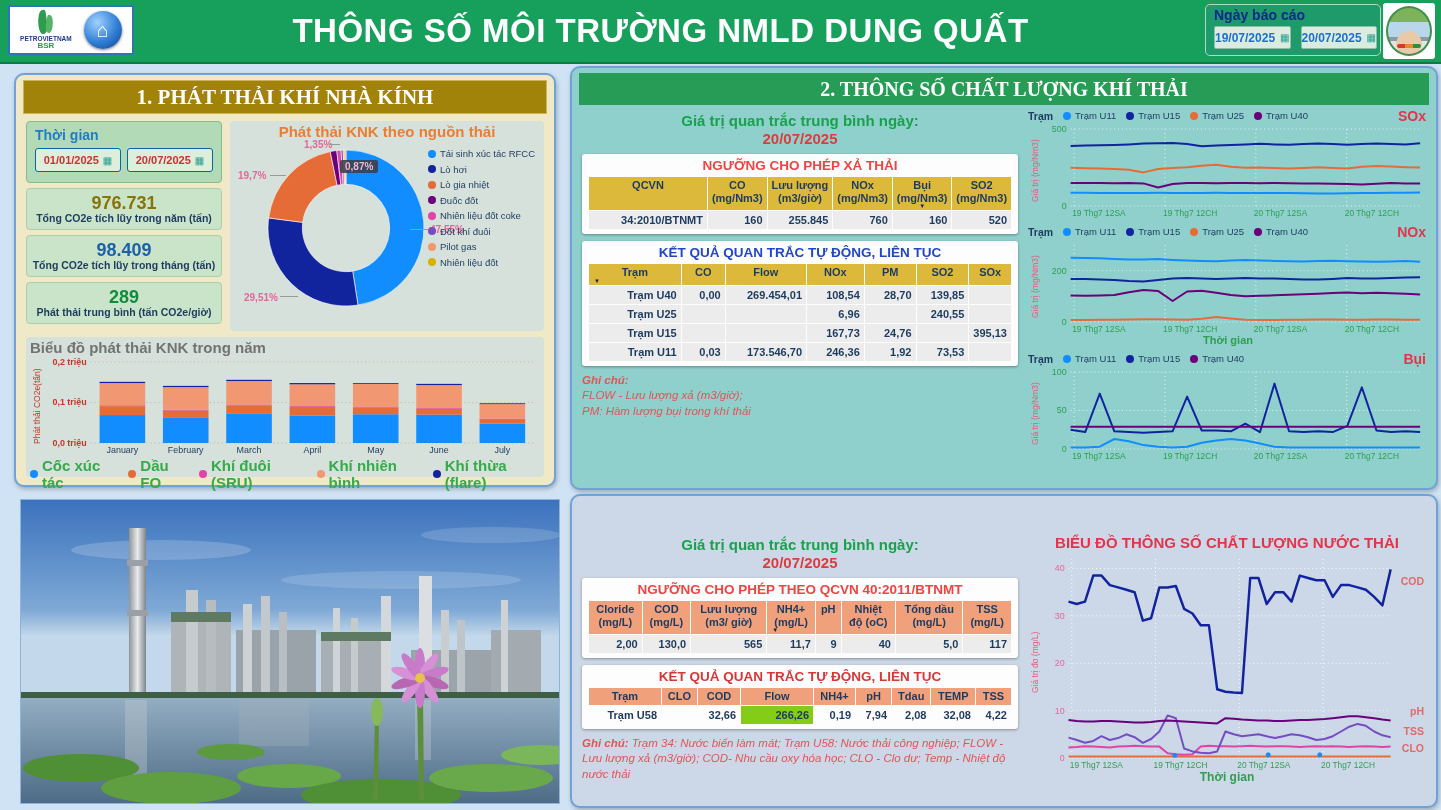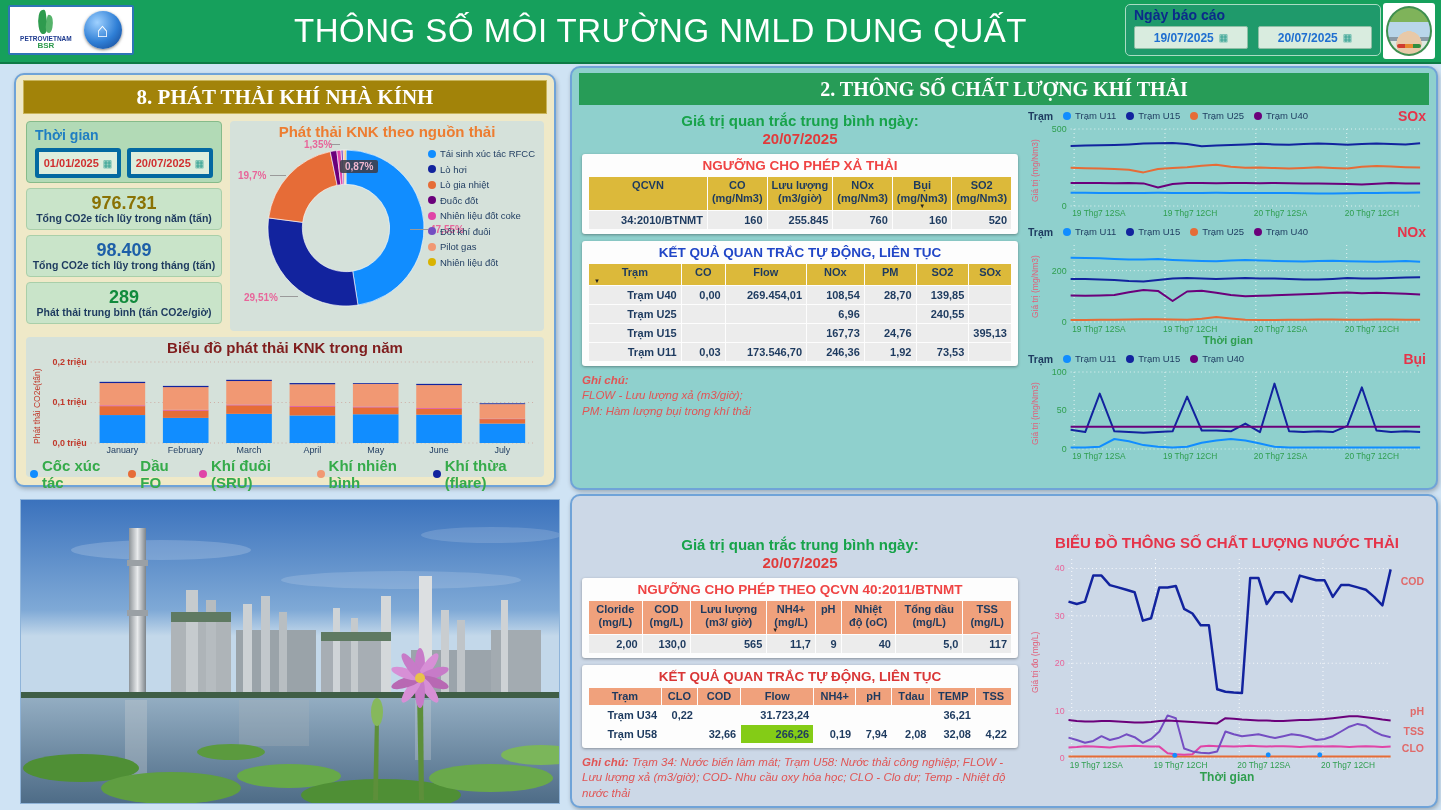--- a/index.html
+++ b/index.html
@@ -9,22 +9,22 @@
   
   .header{position:absolute;left:0;top:0;right:0;height:62px;background:#16a05c;border-bottom:2px solid #0e7a46;}
   .logo-box{position:absolute;left:8px;top:5px;width:126px;height:50px;background:#fff;border:2px solid #2e75b6;border-radius:2px;display:flex;align-items:center;justify-content:space-around;padding:0 4px;box-sizing:border-box;}
   .pv-logo{display:flex;flex-direction:column;align-items:center;line-height:1;}
   .pv-flame{width:20px;height:26px;position:relative;}
   .pv-flame:before{content:"";position:absolute;left:2px;top:0;width:9px;height:24px;background:#2e9b4e;border-radius:80% 20% 60% 40%;transform:rotate(-8deg);}
   .pv-flame:after{content:"";position:absolute;left:10px;top:5px;width:7px;height:18px;background:#55b36a;border-radius:20% 80% 40% 60%;transform:rotate(10deg);}
   .pv-name{font-size:6.5px;font-weight:bold;color:#1d3a8f;}
   .pv-bsr{font-size:8px;font-weight:bold;color:#2e9b4e;}
   .home-btn{width:38px;height:38px;border-radius:50%;background:radial-gradient(circle at 35% 30%,#9fd1ff,#2f7fd6 55%,#123f8a);display:flex;align-items:center;justify-content:center;color:#fff;font-size:20px;font-weight:bold;box-shadow:0 1px 3px rgba(0,0,0,.5);cursor:pointer;}
-  .main-title{position:absolute;left:140px;right:260px;top:0;height:62px;display:flex;align-items:center;justify-content:center;color:#fff;font-size:33px;font-weight:normal;letter-spacing:.5px;}
-  .datebox{position:absolute;right:60px;top:4px;width:256px;height:52px;background:#1f9a6b;border:1px solid #a9dcc3;border-radius:5px;padding:2px 8px;box-sizing:border-box;}
+  .main-title{position:absolute;left:140px;right:260px;top:0;height:62px;display:flex;align-items:center;justify-content:center;color:#fff;font-size:33px;font-weight:bold;letter-spacing:.5px;}
+  .datebox{position:absolute;right:60px;top:4px;width:176px;height:52px;background:#1f9a6b;border:1px solid #a9dcc3;border-radius:5px;padding:2px 8px;box-sizing:border-box;}
   .datebox-label{color:#0b2a8a;font-weight:bold;font-size:14px;}
   .datebox-row{display:flex;gap:10px;margin-top:3px;}
   .dateinput{flex:1;display:flex;align-items:center;justify-content:center;gap:5px;background:#d9ecdf;border:1px solid #8fbfa6;border-radius:2px;height:21px;color:#1f6fd0;font-weight:bold;font-size:12px;cursor:pointer;}
   .cal-ic{color:#2a9d8f;font-size:10px;font-weight:normal;}
   .emblem{position:absolute;right:6px;top:3px;width:52px;height:56px;background:#fff;border-radius:3px;display:flex;align-items:center;justify-content:center;}
   .emblem-circle{width:46px;height:50px;border-radius:50%;background:
       radial-gradient(circle at 50% 78%,#e8c9a8 0 30%,transparent 31%),
       linear-gradient(180deg,#7fb35a 0 30%,#b9d6ea 30% 62%,#8a9aa6 62% 72%,#dfe9e2 72%);
     border:2px solid #3f8f4f;box-sizing:border-box;position:relative;}
   .emblem-circle:after{content:"";position:absolute;left:9px;bottom:6px;width:24px;height:4px;background:linear-gradient(90deg,#d03b2f 0 33%,#e6892f 33% 66%,#2f8f3f 66%);border-radius:2px;}
@@ -35,21 +35,21 @@
     font-family:"Liberation Serif",serif;font-weight:bold;font-size:20px;}
 
   
   #panel1{left:14px;top:73px;width:542px;height:414px;background:#efe9c8;}
   #panel1 .panel-title{background:#a28309;border:1px solid #c9b45a;font-size:21px;}
   .p1-body{position:absolute;left:10px;top:46px;right:10px;bottom:8px;}
   .p1-left{position:absolute;left:0;top:0;width:196px;}
   .timebox{height:62px;background:#b2dab6;border:1px solid #86bb8a;border-radius:4px;padding:5px 8px;box-sizing:border-box;}
   .timebox-label{color:#1f7ec2;font-weight:bold;font-size:14px;}
   .timebox-row{display:flex;gap:6px;margin-top:5px;}
-  .p1-date{flex:1;display:flex;align-items:center;justify-content:center;gap:4px;height:22px;background:#ddeedd;border:4px solid #0369a1;border-radius:3px;color:#d02f2f;font-weight:bold;font-size:11px;cursor:pointer;}
+  .p1-date{flex:1;display:flex;align-items:center;justify-content:center;gap:4px;height:22px;background:#ddeedd;border:1px solid #0369a1;border-radius:3px;color:#d02f2f;font-weight:bold;font-size:11px;cursor:pointer;}
   .kpi{margin-top:5px;height:40px;background:#c9e4c9;border:1px solid #a9cfa9;border-radius:4px;display:flex;flex-direction:column;align-items:center;justify-content:center;}
   .kpi-value{font-size:18px;font-weight:bold;line-height:1.05;}
   .kpi-label{font-size:10.5px;font-weight:bold;color:#1d3a5f;}
   .kv1{color:#8a7204}.kv2{color:#1d5fa8}.kv3{color:#118a3c}
 
   .donut-area{position:absolute;left:204px;top:0;right:0;height:210px;background:#d5e1da;border-radius:4px;padding:2px 4px;box-sizing:border-box;}
   .donut-title{color:#ed7d31;font-weight:bold;font-size:15px;text-align:center;}
   .donut-wrap{position:relative;height:184px;}
   .donut-host{position:absolute;left:32px;top:8px;width:160px;height:160px;cursor:pointer;}
   .legend-donut{position:absolute;right:0;top:8px;width:112px;display:flex;flex-direction:column;gap:4.5px;}
@@ -58,21 +58,21 @@
   .co{position:absolute;color:#e8659a;font-size:10px;font-weight:bold;}
   .co-4755{left:196px;top:84px;}
   .co-2951{left:10px;top:152px;}
   .co-197{left:4px;top:30px;}
   .co-135{left:70px;top:-1px;}
   .co-087{left:106px;top:20px;background:rgba(62,62,74,.88);color:#f0b7cf;padding:1px 5px;border-radius:2px;}
   .co-line{position:absolute;border-top:1px solid #9a9a9a;}
   .l1{left:176px;top:89px;width:18px}.l2{left:46px;top:156px;width:18px}.l3{left:36px;top:35px;width:16px}.l4{left:96px;top:4px;width:10px}
 
   .bar-area{position:absolute;left:0;top:216px;right:0;bottom:0;background:#d5e1da;border-radius:4px;padding:2px 4px;box-sizing:border-box;}
-  .bar-title{color:#7f1d1d;font-weight:bold;font-size:15px;text-align:center;}
+  .bar-title{color:#737373;font-weight:bold;font-size:15px;text-align:left;}
   .chart-row{display:flex;align-items:stretch;}
   .vlab{width:13px;display:flex;align-items:center;justify-content:center;writing-mode:vertical-rl;transform:rotate(180deg);font-size:8.5px;}
   .vlab-red{color:#c0392b;}
   .vlab-pink{color:#e0607a;}
   .bar-host{flex:1;height:100px;cursor:pointer;}
   .legend-bar{display:flex;justify-content:center;gap:12px;margin-top:1px;}
   .legend-bar .lg-item{font-size:15px;font-weight:bold;color:#35ab4a;}
 
   
   #photo{position:absolute;left:20px;top:499px;width:538px;height:303px;border:1px solid #8fb4d9;overflow:hidden;background:#6d95bd;}
@@ -150,21 +150,21 @@
           <span class="cal-ic">▦</span>
         </div>
       </div>
     </div>
     <div class="emblem">
       <div class="emblem-circle"></div>
     </div>
   </div>
 
   <section class="panel" id="panel1">
-    <div class="panel-title">8. PHÁT THẢI KHÍ NHÀ KÍNH</div>
+    <div class="panel-title">1. PHÁT THẢI KHÍ NHÀ KÍNH</div>
     <div class="p1-body">
       <div class="p1-left">
         <div class="timebox">
           <div class="timebox-label">Thời gian</div>
           <div class="timebox-row">
             <div class="p1-date">
               <span>01/01/2025</span>
               <span class="cal-ic">▦</span>
             </div>
             <div class="p1-date">
@@ -695,31 +695,20 @@
             <th class="th-salmon"><span>CLO</span></th>
             <th class="th-salmon"><span>COD</span></th>
             <th class="th-salmon"><span>Flow</span></th>
             <th class="th-salmon"><span>NH4+</span></th>
             <th class="th-salmon"><span>pH</span></th>
             <th class="th-salmon"><span>Tdau</span></th>
             <th class="th-salmon"><span>TEMP</span></th>
             <th class="th-salmon"><span>TSS</span></th>
           </tr>
           <tr>
-            <td class="rowlabel" style="background:#fdfdfd">Trạm U34</td>
-            <td style="background:#fdfdfd">0,22</td>
-            <td style="background:#fdfdfd"></td>
-            <td style="background:#fdfdfd">31.723,24</td>
-            <td style="background:#fdfdfd"></td>
-            <td style="background:#fdfdfd"></td>
-            <td style="background:#fdfdfd"></td>
-            <td style="background:#fdfdfd">36,21</td>
-            <td style="background:#fdfdfd"></td>
-          </tr>
-          <tr>
             <td class="rowlabel" style="background:#fdfdfd">Trạm U58</td>
             <td style="background:#fdfdfd"></td>
             <td style="background:#fdfdfd">32,66</td>
             <td style="background:#84cc16">266,26</td>
             <td style="background:#fdfdfd">0,19</td>
             <td style="background:#fdfdfd">7,94</td>
             <td style="background:#fdfdfd">2,08</td>
             <td style="background:#fdfdfd">32,08</td>
             <td style="background:#fdfdfd">4,22</td>
           </tr>

